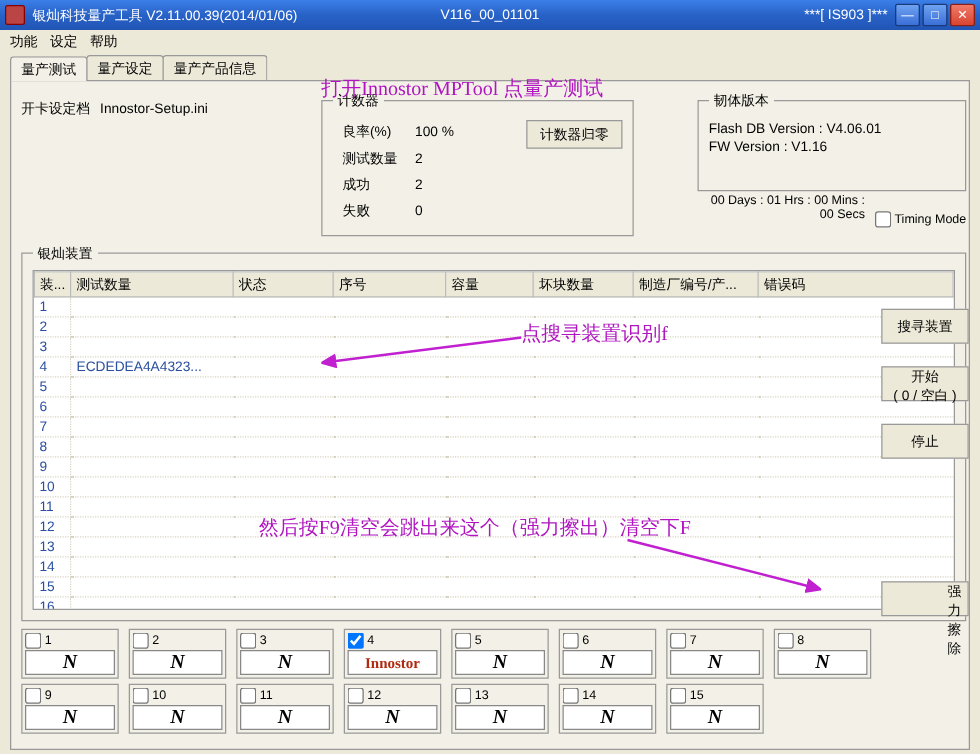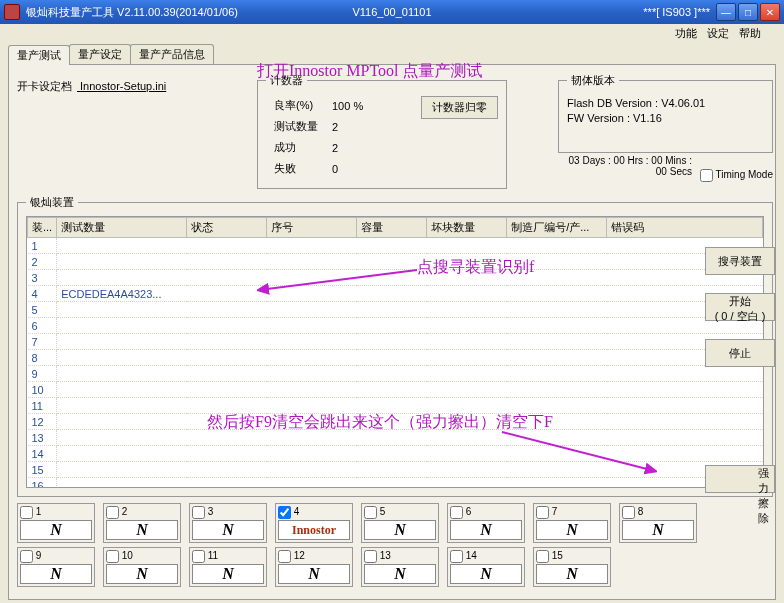--- a/index.html
+++ b/index.html
@@ -43,23 +43,22 @@
   display: flex; align-items: center; justify-content: center;
   cursor: pointer;
 }
 .winbtn.close { background: linear-gradient(to bottom, #f07a6a, #d84530); border-color: #8a2015; }
 .menubar {
   background: #ece9d8;
   height: 18px;
   display: flex;
   align-items: center;
   gap: 10px;
-  padding: 0 23px;
-  font-size: 11px;
-  justify-content: flex-end;
+  padding: 0 8px;
+  font-size: 11px;
 }
 .menubar span { cursor: pointer; }
 .tabs {
   display: flex;
   padding: 2px 8px 0 8px;
   gap: 0;
   position: relative;
   z-index: 1;
 }
 .tab {
@@ -83,21 +82,21 @@
   min-height: 522px;
 }
 .annot {
   position: absolute;
   color: #b015c0;
   font-size: 16px;
   font-family: SimSun, serif;
   pointer-events: none;
 }
 .row1 { display: flex; gap: 10px; align-items: flex-start; }
-.row1 .cfg { width: 230px; padding-top: 6px; text-decoration: underline; }
+.row1 .cfg { width: 230px; padding-top: 6px; }
 .row1 .cfg .lbl { display: inline-block; width: 60px; }
 fieldset {
   border: 1px solid #999;
   padding: 6px 8px 8px 8px;
   font-size: 11px;
 }
 fieldset legend { padding: 0 4px; }
 .counters { width: 250px; }
 .counters table td { padding: 2px 6px; }
 .counters .reset-btn {
@@ -276,21 +275,21 @@
 
         <div style="flex:0 0 215px;padding-left:41px;">
           <fieldset class="fwver">
             <legend>韧体版本</legend>
             <div>Flash DB Version :   V4.06.01</div>
             <div>FW Version :   V1.16</div>
             <div style="height:14px"></div>
           </fieldset>
           <div class="timing-row">
             <span class="tick"><input type="checkbox" style=""> <span>Timing Mode</span></span>
-            <span>03 Days : 00 Hrs : 00 Mins : 00 Secs</span>
+            <span>00 Days : 01 Hrs : 00 Mins : 00 Secs</span>
           </div>
         </div>
       </div>
 
       <fieldset class="devfs">
         <legend>银灿装置</legend>
         <div class="tablewrap">
           <table class="grid">
             <thead>
               <tr>

